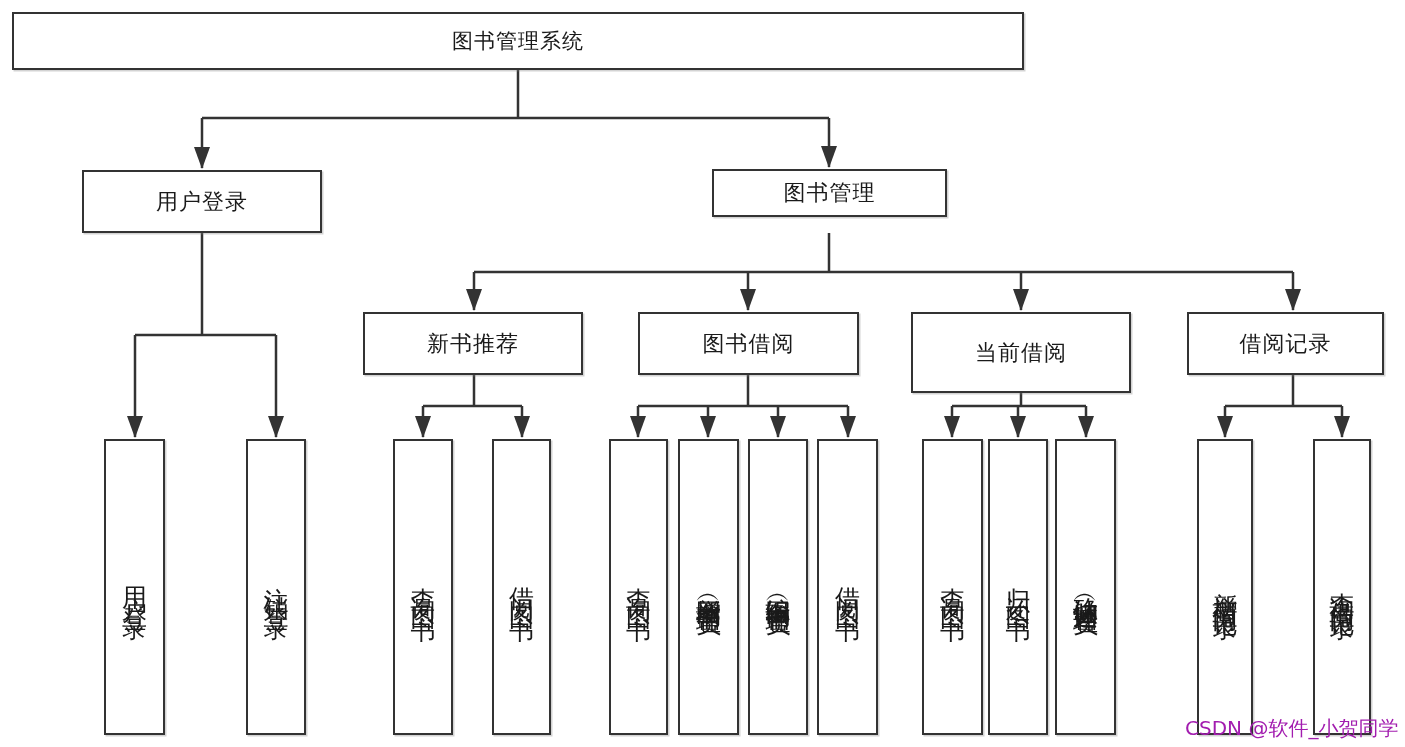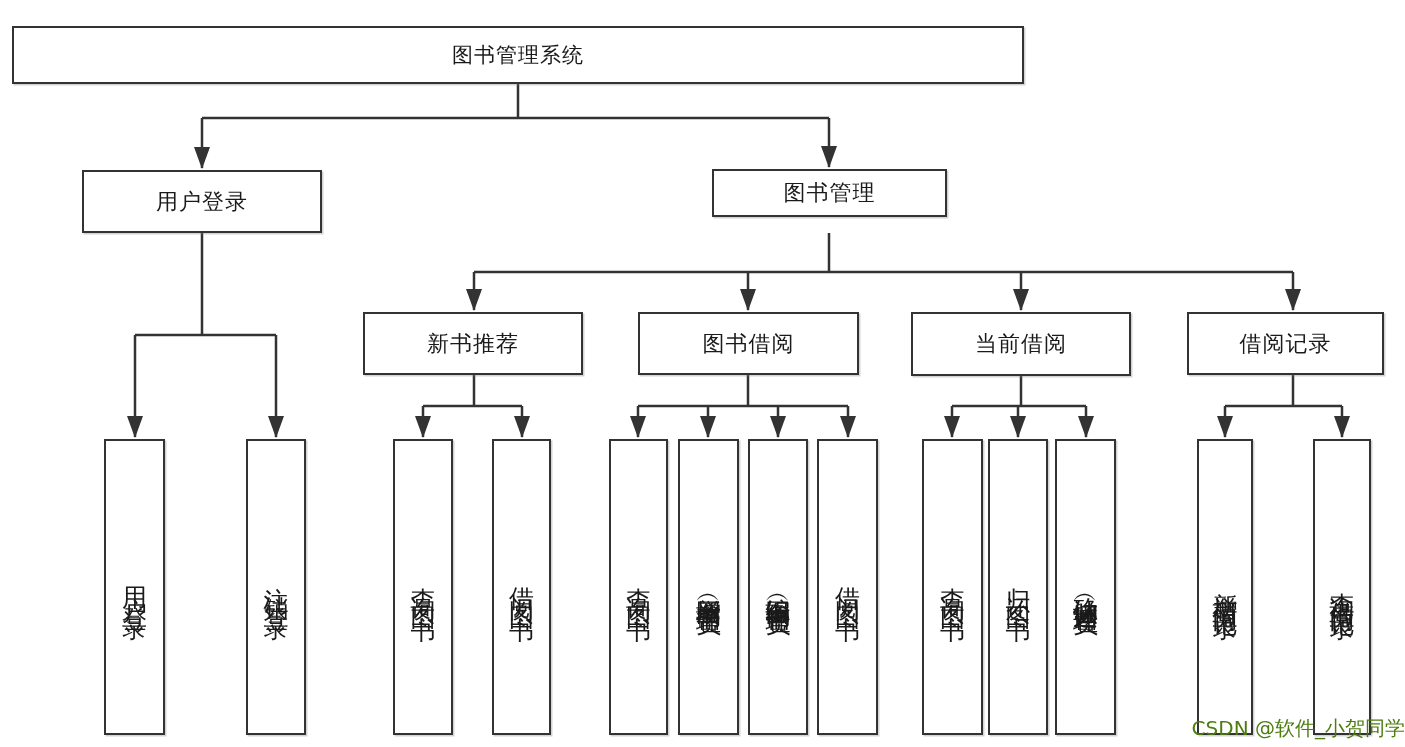--- a/index.html
+++ b/index.html
@@ -16,21 +16,21 @@
     background:#ffffff;
     border:2.5px solid #333333;
     box-sizing:border-box;
     display:flex;align-items:center;justify-content:center;
     font-size:22px;color:#1a1a1a;
     z-index:1;
     box-shadow:1.5px 1.5px 0 rgba(130,130,130,.35);
     letter-spacing:1px;
     white-space:nowrap;
   }
-  .root-box{font-size:21px;margin-top:14px;}
+  .root-box{font-size:21px;}
   .vbox{
     position:absolute;
     background:#ffffff;
     border:2.5px solid #333333;
     box-sizing:border-box;
     display:flex;align-items:center;justify-content:center;
     z-index:1;
     box-shadow:1.5px 1.5px 0 rgba(130,130,130,.35);
     top:439px;height:296px;
   }
@@ -41,24 +41,23 @@
     white-space:nowrap;
   }
   .ls-lg{letter-spacing:10px;}
   .ls-md{letter-spacing:5px;}
   .ls-sm{letter-spacing:2px;}
   #watermark{
     position:absolute;
     left:1185px;top:715px;
     width:220px;
     font-size:20px;
-    color:#4d7c0f;
+    color:#a21caf;
     z-index:2;
     white-space:nowrap;
-    text-align:right;
   }
 </style>
 </head>
 <body>
 
 <div id="stage">
 
   <svg id="wires" width="1405" height="747" viewBox="0 0 1405 747">
     <defs>
       <marker id="arrow" markerUnits="userSpaceOnUse" markerWidth="22" markerHeight="16" refX="21" refY="8" orient="auto">
@@ -102,21 +101,21 @@
     </g>
   </svg>
 
   <div class="hbox root-box" style="left:12px;top:12px;width:1012px;height:58px">图书管理系统</div>
 
   <div class="hbox" style="left:82px;top:170px;width:240px;height:63px">用户登录</div>
   <div class="hbox" style="left:712px;top:169px;width:235px;height:48px">图书管理</div>
 
   <div class="hbox" style="left:363px;top:312px;width:220px;height:63px">新书推荐</div>
   <div class="hbox" style="left:638px;top:312px;width:221px;height:63px">图书借阅</div>
-  <div class="hbox" style="left:911px;top:312px;width:220px;height:64px">当前借阅</div>
+  <div class="hbox" style="left:911px;top:312px;width:220px;height:81px">当前借阅</div>
   <div class="hbox" style="left:1187px;top:312px;width:197px;height:63px">借阅记录</div>
 
   <div class="vbox" style="left:104px;width:61px">
     <span class="vtext ls-lg">用户登录</span>
   </div>
   <div class="vbox" style="left:246px;width:60px">
     <span class="vtext ls-lg">注销登录</span>
   </div>
   <div class="vbox" style="left:393px;width:60px">
     <span class="vtext ls-lg">查询图书</span>

